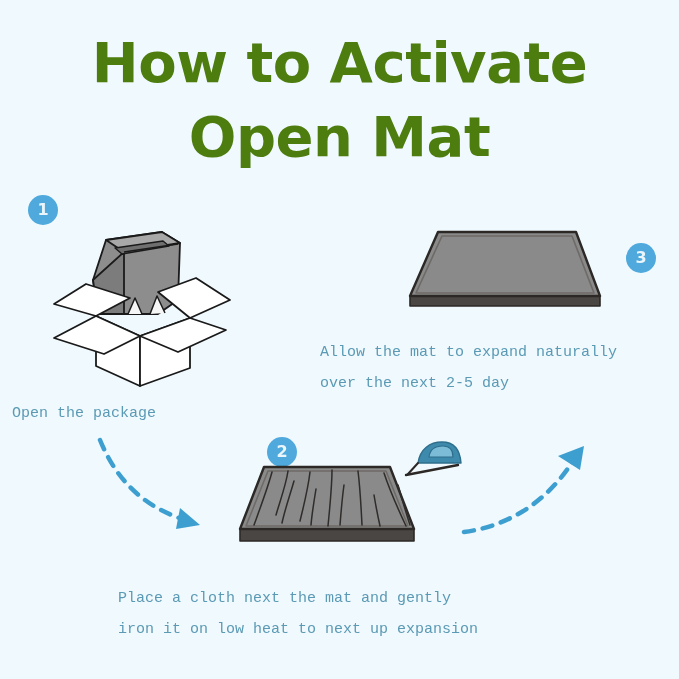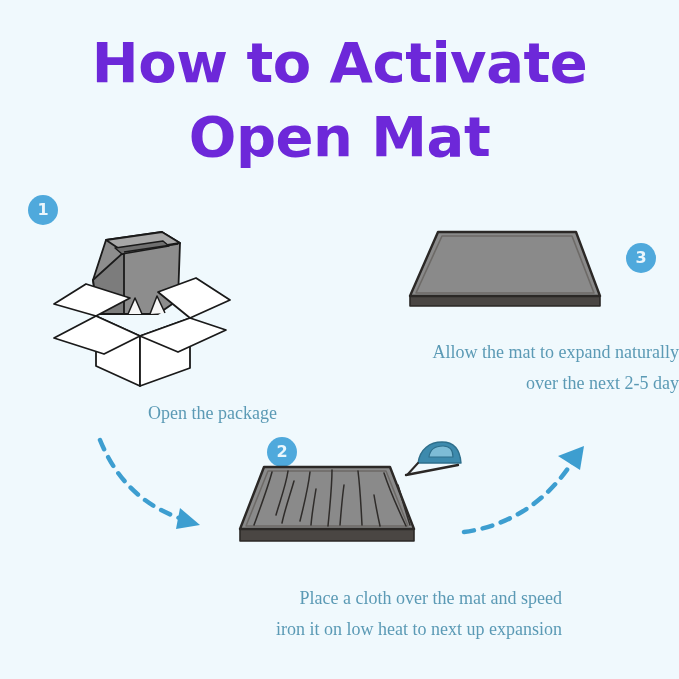--- a/index.html
+++ b/index.html
@@ -27,21 +27,21 @@
     left: 0;
     width: 679px;
     text-align: center;
   }
   .title-line {
     font-family: "DejaVu Sans", sans-serif;
     font-weight: bold;
     font-size: 56px;
     line-height: 74px;
     letter-spacing: -0.5px;
-    color: #6d28d9;
+    color: #4d7c0f;
     white-space: nowrap;
   }
 
   
   .badge {
     position: absolute;
     width: 30px;
     height: 30px;
     border-radius: 50%;
     background: #4fa9dc;
@@ -53,24 +53,24 @@
     text-align: center;
   }
   #badge-1 { left: 28px;  top: 195px; }
   #badge-2 { left: 267px; top: 437px; }
   #badge-3 { left: 626px; top: 243px; }
 
   
   .caption {
     position: absolute;
     color: #5b9ab5;
-    font-family: Liberation Serif, serif;
-    font-size: 18px;
+    font-family: Liberation Mono, monospace;
+    font-size: 15px;
     line-height: 31px;
-    text-align: right;
+    text-align: left;
     white-space: nowrap;
   }
   #caption-1 {
     left: 12px; top: 398px; width: 265px;
   }
   #caption-3 {
     left: 320px; top: 337px; width: 359px;
   }
   #caption-2 {
     left: 118px; top: 583px; width: 444px;
@@ -168,21 +168,21 @@
   <div class="art" id="art-iron">
     <svg width="70" height="50" viewBox="0 0 70 50">
       <path d="M22 26 C 24 12, 34 5, 46 5 C 58 5, 64 13, 65 26 Z" fill="#3d8aad" stroke="#2e6f8c" stroke-width="1.4" stroke-linejoin="round"></path>
       <path d="M33 20 C 34 12, 40 9, 47 9 C 54 9, 57 13, 57 20 Z" fill="#7dbcd6" stroke="#2e6f8c" stroke-width="1.2" stroke-linejoin="round"></path>
       <path d="M10 38 L62 28" stroke="#2b2826" stroke-width="2.4" stroke-linecap="round" fill="none"></path>
       <path d="M22 26 L12 37" stroke="#2b2826" stroke-width="2" stroke-linecap="round" fill="none"></path>
     </svg>
   </div>
 
   <div class="caption" id="caption-2">
-    <div>Place a cloth over the mat and speed</div>
+    <div>Place a cloth next the mat and gently</div>
     <div>iron it on low heat to next up expansion</div>
   </div>
 
   <div class="art" id="arrow-left">
     <svg width="130" height="105" viewBox="0 0 130 105">
       <path d="M4 8 C 22 52, 52 78, 96 90" fill="none" stroke="#3d9ed0" stroke-width="4.5" stroke-linecap="round" stroke-dasharray="10 9"></path>
       <path d="M84 76 L104 93 L80 97 Z" fill="#3d9ed0"></path>
     </svg>
   </div>
 

